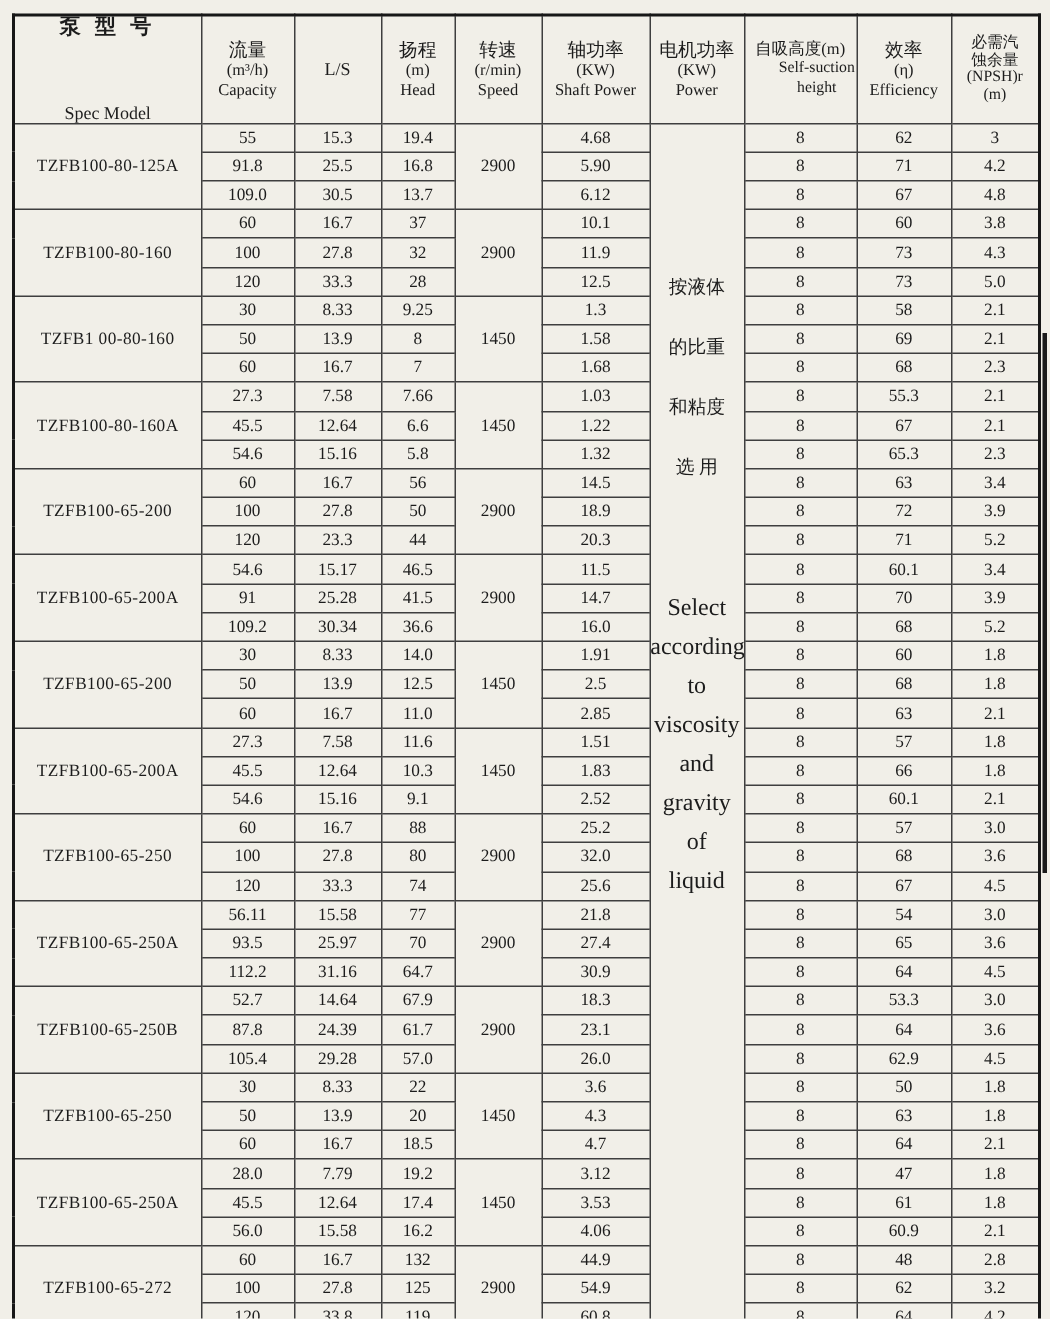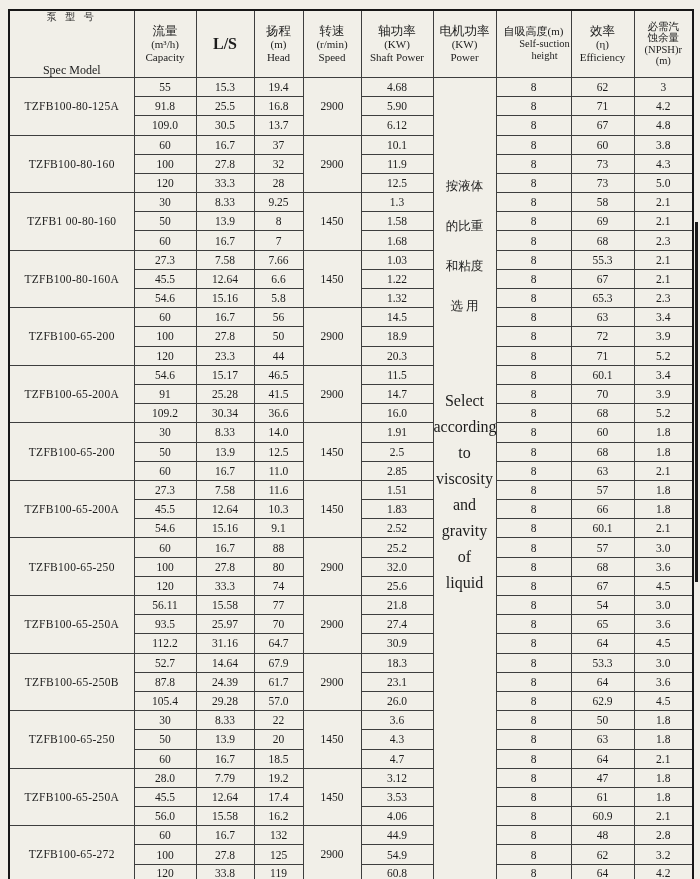--- a/index.html
+++ b/index.html
@@ -9,23 +9,23 @@
   table.spec{position:absolute;left:8px;top:9px;width:684px;
              border-collapse:collapse;table-layout:fixed;
              border:2.4px solid #171717;background:#f1efe8;}
   th,td{border:1px solid #3e3e3e;text-align:center;vertical-align:middle;
         padding:0;overflow:hidden;white-space:nowrap;}
   thead tr{height:53px;}
   thead th{font-weight:normal;line-height:1.18;}
   .h-cn{font-size:12.5px;display:block;}
   .h-unit{font-size:11px;display:block;}
   .h-en{font-size:11px;display:block;}
-  .h-model .h-cn{letter-spacing:3px;font-size:10px;}
+  .h-model .h-cn{letter-spacing:3px;font-size:14px;font-weight:bold;}
   .h-model .h-en{font-size:12px;margin-top:40px;}
-  .h-ls{font-size:16px;font-weight:bold;}
+  .h-ls{font-size:12px;}
   .h-suction .h-cn{font-size:11px;}
   .h-suction .h-en{font-size:10.5px;margin-left:22px;}
   .h-npsh span{display:block;font-size:10.5px;line-height:11.5px;}
   tbody tr{height:19.2px;}
   tbody td{font-size:11.5px;}
   td.model-cell{font-size:11.5px;letter-spacing:0.3px;margin-left:24px;}
   td.speed-cell{font-size:11.5px;}
   tr.group-start td{border-top:1.8px solid #242424;}
   td.power-cell{position:relative;vertical-align:top;}
   .power-cn{position:absolute;top:88px;left:0;right:0;

